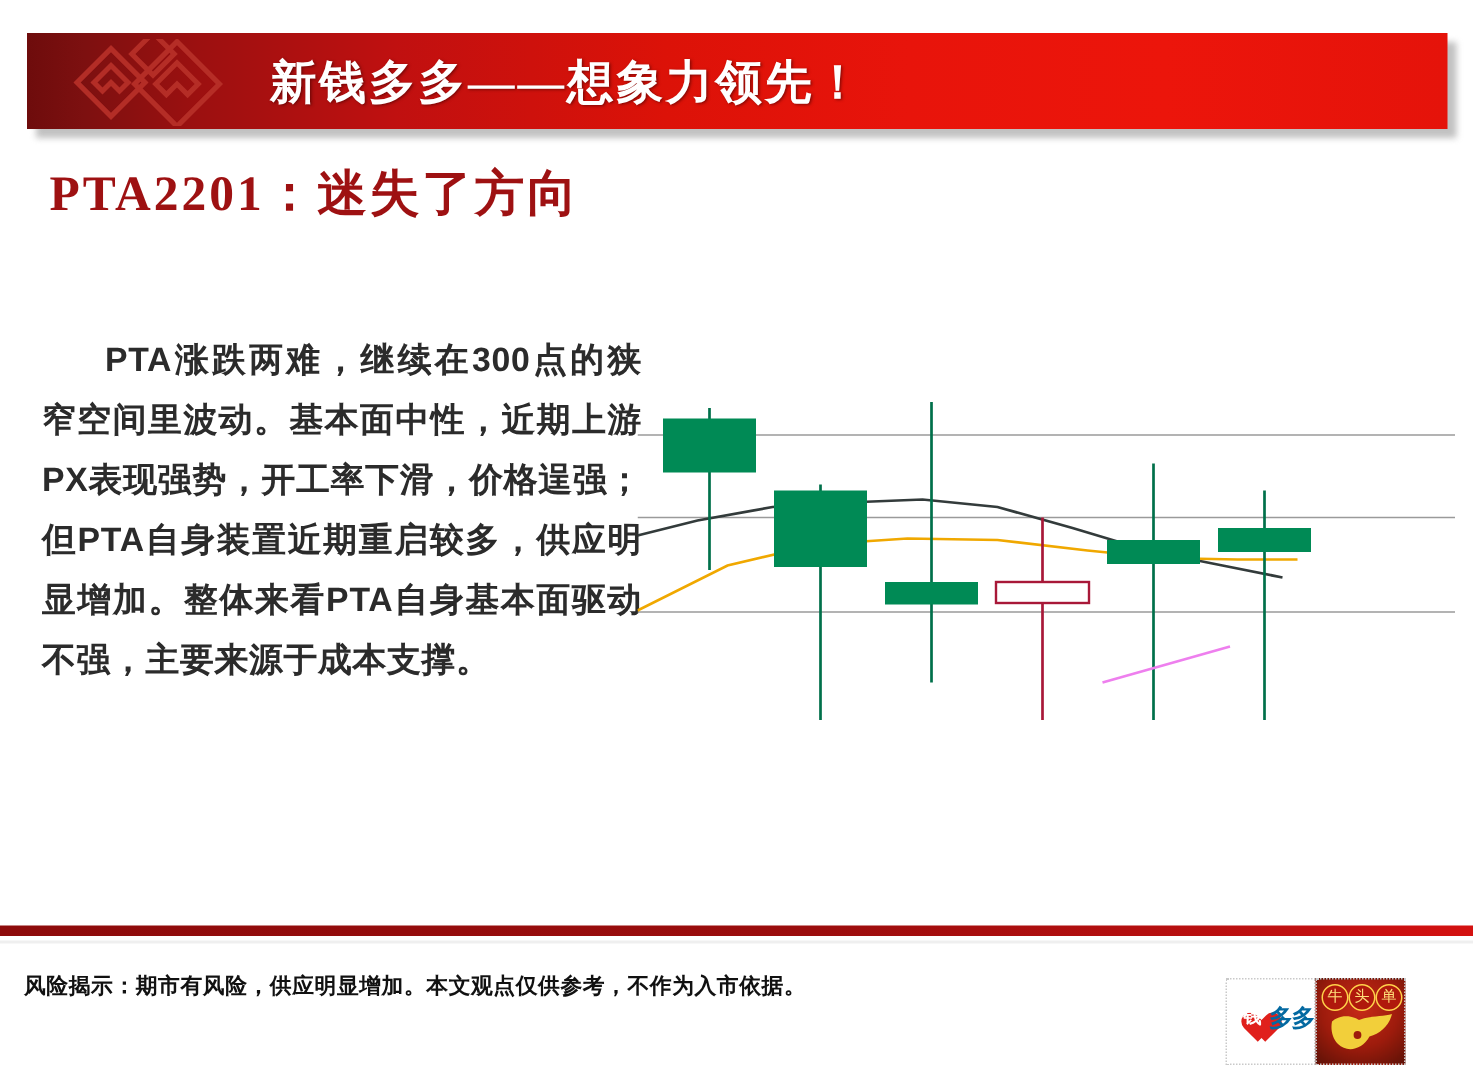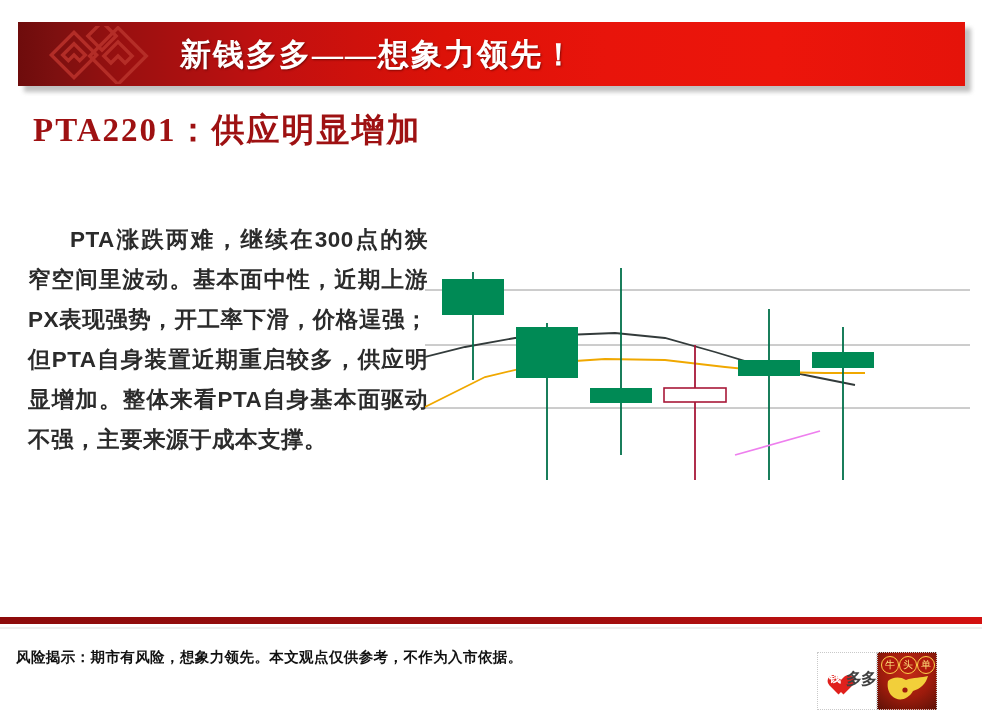--- a/index.html
+++ b/index.html
@@ -176,21 +176,21 @@
     color: #ffffff;
     font-size: 12px;
     font-weight: bold;
     z-index: 2;
     font-family: "Liberation Serif", "DejaVu Serif", serif;
   }
   .duo-duo {
     position: absolute;
     left: 28px;
     top: 16px;
-    color: #404040;
+    color: #0369a1;
     font-size: 16px;
     font-weight: bold;
     letter-spacing: -1px;
     font-family: "Liberation Serif", "DejaVu Serif", serif;
   }
 
   .ntd-circles {
     position: absolute;
     left: 3px;
     top: 3px;
@@ -238,21 +238,21 @@
           <g transform="translate(58,10) rotate(45) translate(-58,-10)">
             <rect x="48" y="0" width="20" height="20"></rect>
           </g>
         </g>
       </svg>
     </div>
     <div class="banner-title">新钱多多——想象力领先！</div>
   </div>
 </div>
 
-<div class="heading">PTA2201：供应明显增加</div>
+<div class="heading">PTA2201：迷失了方向</div>
 
 <div class="body-text">PTA涨跌两难，继续在300点的狭窄空间里波动。基本面中性，近期上游PX表现强势，开工率下滑，价格逞强；但PTA自身装置近期重启较多，供应明显增加。整体来看PTA自身基本面驱动不强，主要来源于成本支撑。</div>
 
 <div class="chart">
   <svg id="chart-svg" width="560" height="225" viewBox="0 0 560 225">
       <line x1="0" y1="35" x2="545" y2="35" stroke="#9a9a9a" stroke-width="1"></line>
       <line x1="0" y1="90" x2="545" y2="90" stroke="#9a9a9a" stroke-width="1"></line>
       <line x1="0" y1="153" x2="545" y2="153" stroke="#9a9a9a" stroke-width="1"></line>
       <polyline points="0,102 40,92 90,83 140,80 190,78 240,83 290,97 340,112 390,122 430,130" fill="none" stroke="#333b3b" stroke-width="1.8"></polyline>
       <polyline points="0,152 60,122 120,108 180,104 240,105 300,112 350,117 400,118 440,118" fill="none" stroke="#f0a800" stroke-width="1.8"></polyline>
@@ -267,21 +267,21 @@
       <line x1="344" y1="54" x2="344" y2="340" stroke="#00704a" stroke-width="1.8"></line>
       <rect x="313" y="105" width="62" height="16" fill="#008a55" stroke="#008a55" stroke-width="0"></rect>
       <line x1="418" y1="72" x2="418" y2="230" stroke="#00704a" stroke-width="1.8"></line>
       <rect x="387" y="97" width="62" height="16" fill="#008a55" stroke="#008a55" stroke-width="0"></rect>
       <polyline points="310,200 395,176" fill="none" stroke="#ee7fee" stroke-width="1.8"></polyline>
     </svg>
 </div>
 
 <div class="footer-rule"></div>
 <div class="footer-rule-thin"></div>
-<div class="footer-text">风险揭示：期市有风险，想象力领先。本文观点仅供参考，不作为入市依据。</div>
+<div class="footer-text">风险揭示：期市有风险，供应明显增加。本文观点仅供参考，不作为入市依据。</div>
 
 <div class="logo-box logo-qdd">
   <div class="heart"></div>
   <div class="heart-char">钱</div>
   <div class="duo-duo">多多</div>
 </div>
 
 <div class="logo-box logo-ntd">
   <div class="ntd-circles">
     <span>牛</span>

